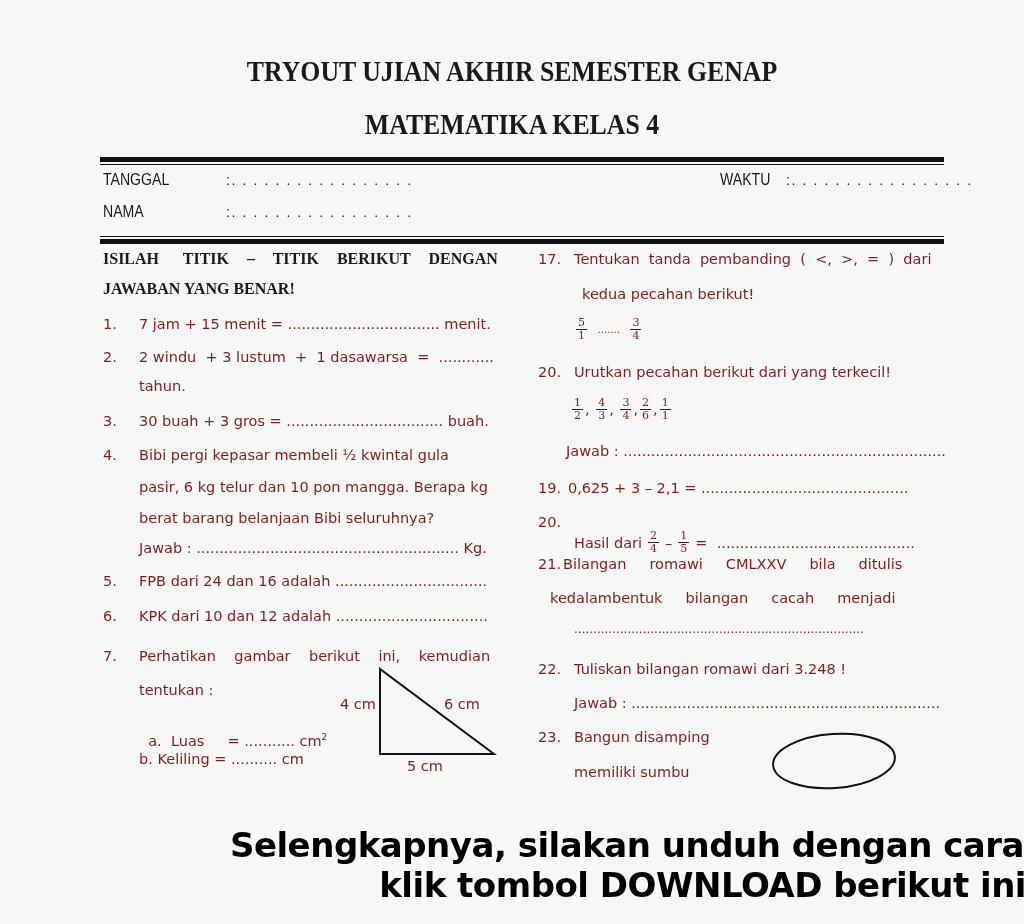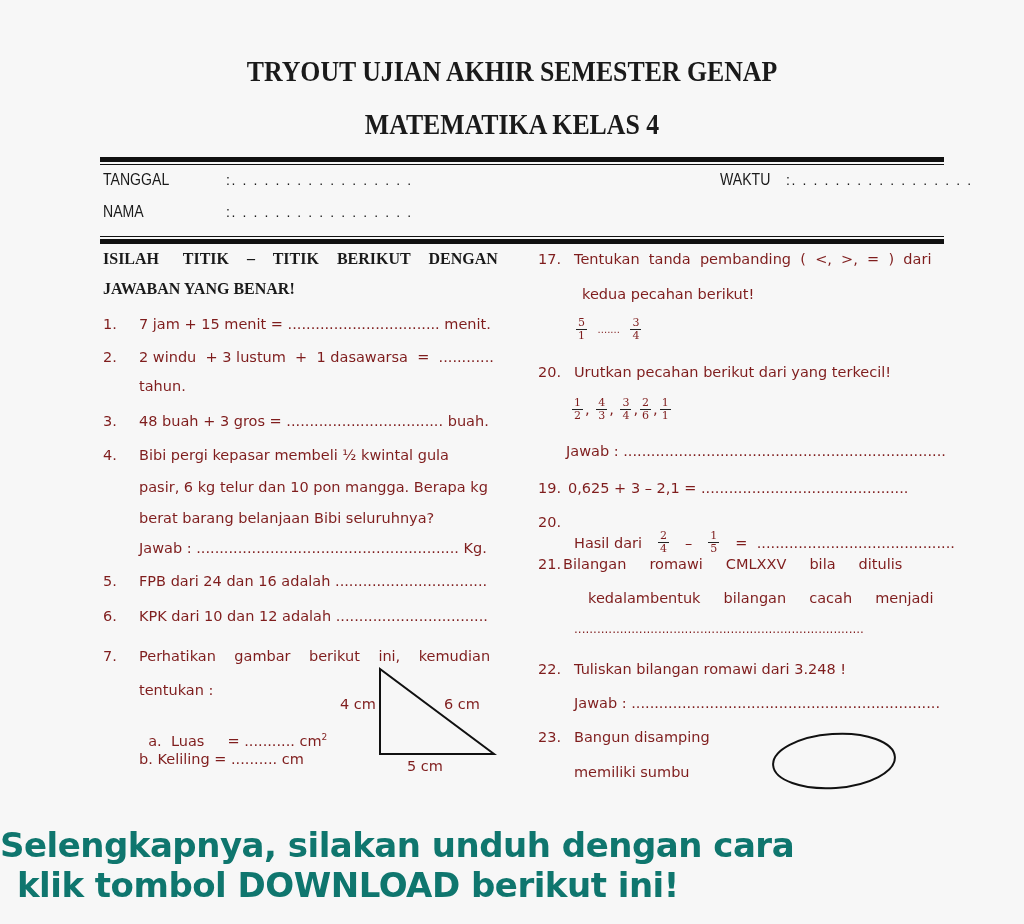--- a/index.html
+++ b/index.html
@@ -19,21 +19,21 @@
   .rule-thin { left:100px; width:844px; height:1px; background:#111; }
   .meta { font-size:16px; transform:scaleX(0.88); transform-origin:left; }
   .dots { letter-spacing:1.6px; font-size:14px; }
   .q { font-family:"DejaVu Sans", sans-serif; font-size:14.5px; color:#7f1d1d; white-space:nowrap; }
   .instr { font-family:"Liberation Serif", serif; font-weight:bold; font-size:16px; }
   .frac { display:inline-flex; flex-direction:column; align-items:center; vertical-align:middle;
           font-family:"DejaVu Serif", serif; font-size:11px; line-height:12px; margin:0 2px; }
   .frac .n { border-bottom:1.2px solid #222; padding:0 2px; }
   .frac .d { padding:0 2px; }
   .promo {
-    left:0; width:1024px; text-align:left; color:#0f766e;
+    left:0; width:1024px; text-align:right; color:#000000;
     font-family:"DejaVu Sans", sans-serif; font-weight:bold; font-size:34px; letter-spacing:-0.5px;
   }
   sup { font-size:9px; }
 </style>
 </head>
 <body>
 
 <div class="abs title t1">TRYOUT UJIAN AKHIR SEMESTER GENAP</div>
 <div class="abs title t2">MATEMATIKA KELAS 4</div>
 
@@ -57,21 +57,21 @@
   <span>1.</span>
   <span style="position:absolute; left:36px;">7 jam + 15 menit = ................................. menit.</span>
 </div>
 <div class="abs q" style="left:103px; top:349px;">
   <span>2.</span>
   <span style="position:absolute; left:36px; white-space:pre;">2 windu  + 3 lustum  +  1 dasawarsa  =  ............</span>
 </div>
 <div class="abs q" style="left:139px; top:378px;">tahun.</div>
 <div class="abs q" style="left:103px; top:413px;">
   <span>3.</span>
-  <span style="position:absolute; left:36px;">48 buah + 3 gros  =  .................................. buah.</span>
+  <span style="position:absolute; left:36px;">30 buah + 3 gros  =  .................................. buah.</span>
 </div>
 <div class="abs q" style="left:103px; top:447px;">
   <span>4.</span>
   <span style="position:absolute; left:36px;">Bibi pergi kepasar membeli ½ kwintal gula</span>
 </div>
 <div class="abs q" style="left:139px; top:479px;">pasir, 6 kg telur dan 10 pon mangga. Berapa kg</div>
 <div class="abs q" style="left:139px; top:510px;">berat barang belanjaan Bibi seluruhnya?</div>
 <div class="abs q" style="left:139px; top:540px;">Jawab : ......................................................... Kg.</div>
 <div class="abs q" style="left:103px; top:573px;">
   <span>5.</span>
@@ -141,40 +141,40 @@
 </div>
 <div class="abs q" style="left:566px; top:443px;">Jawab : ......................................................................</div>
 
 <div class="abs q" style="left:538px; top:480px;">
   <span>19.</span>
   <span style="position:absolute; left:30px;">0,625 + 3 – 2,1 = .............................................</span>
 </div>
 
 <div class="abs q" style="left:538px; top:514px;">
   <span>20.</span>
-  <span style="position:absolute; left:36px; display:flex; align-items:center; gap:14px;">
+  <span style="position:absolute; left:36px; display:flex; align-items:center; gap:4px;">
     <span>Hasil dari</span>
     <span class="frac">
         <span class="n">2</span>
         <span class="d">4</span>
       </span>
     <span>–</span>
     <span class="frac">
         <span class="n">1</span>
         <span class="d">5</span>
       </span>
     <span style="white-space:pre;">=  ...........................................</span>
   </span>
 </div>
 
 <div class="abs q" style="left:538px; top:556px;">
   <span>21.</span>
   <span style="position:absolute; left:25px; white-space:pre;">Bilangan     romawi     CMLXXV     bila     ditulis</span>
 </div>
-<div class="abs q" style="left:588px; top:590px; white-space:pre;">kedalambentuk     bilangan     cacah     menjadi</div>
+<div class="abs q" style="left:550px; top:590px; white-space:pre;">kedalambentuk     bilangan     cacah     menjadi</div>
 <div class="abs q" style="left:574px; top:622px; font-size:12px;">............................................................................</div>
 
 <div class="abs q" style="left:538px; top:661px;">
   <span>22.</span>
   <span style="position:absolute; left:36px;">Tuliskan bilangan romawi dari 3.248 !</span>
 </div>
 <div class="abs q" style="left:574px; top:695px;">Jawab : ...................................................................</div>
 
 <div class="abs q" style="left:538px; top:729px;">
   <span>23.</span>

